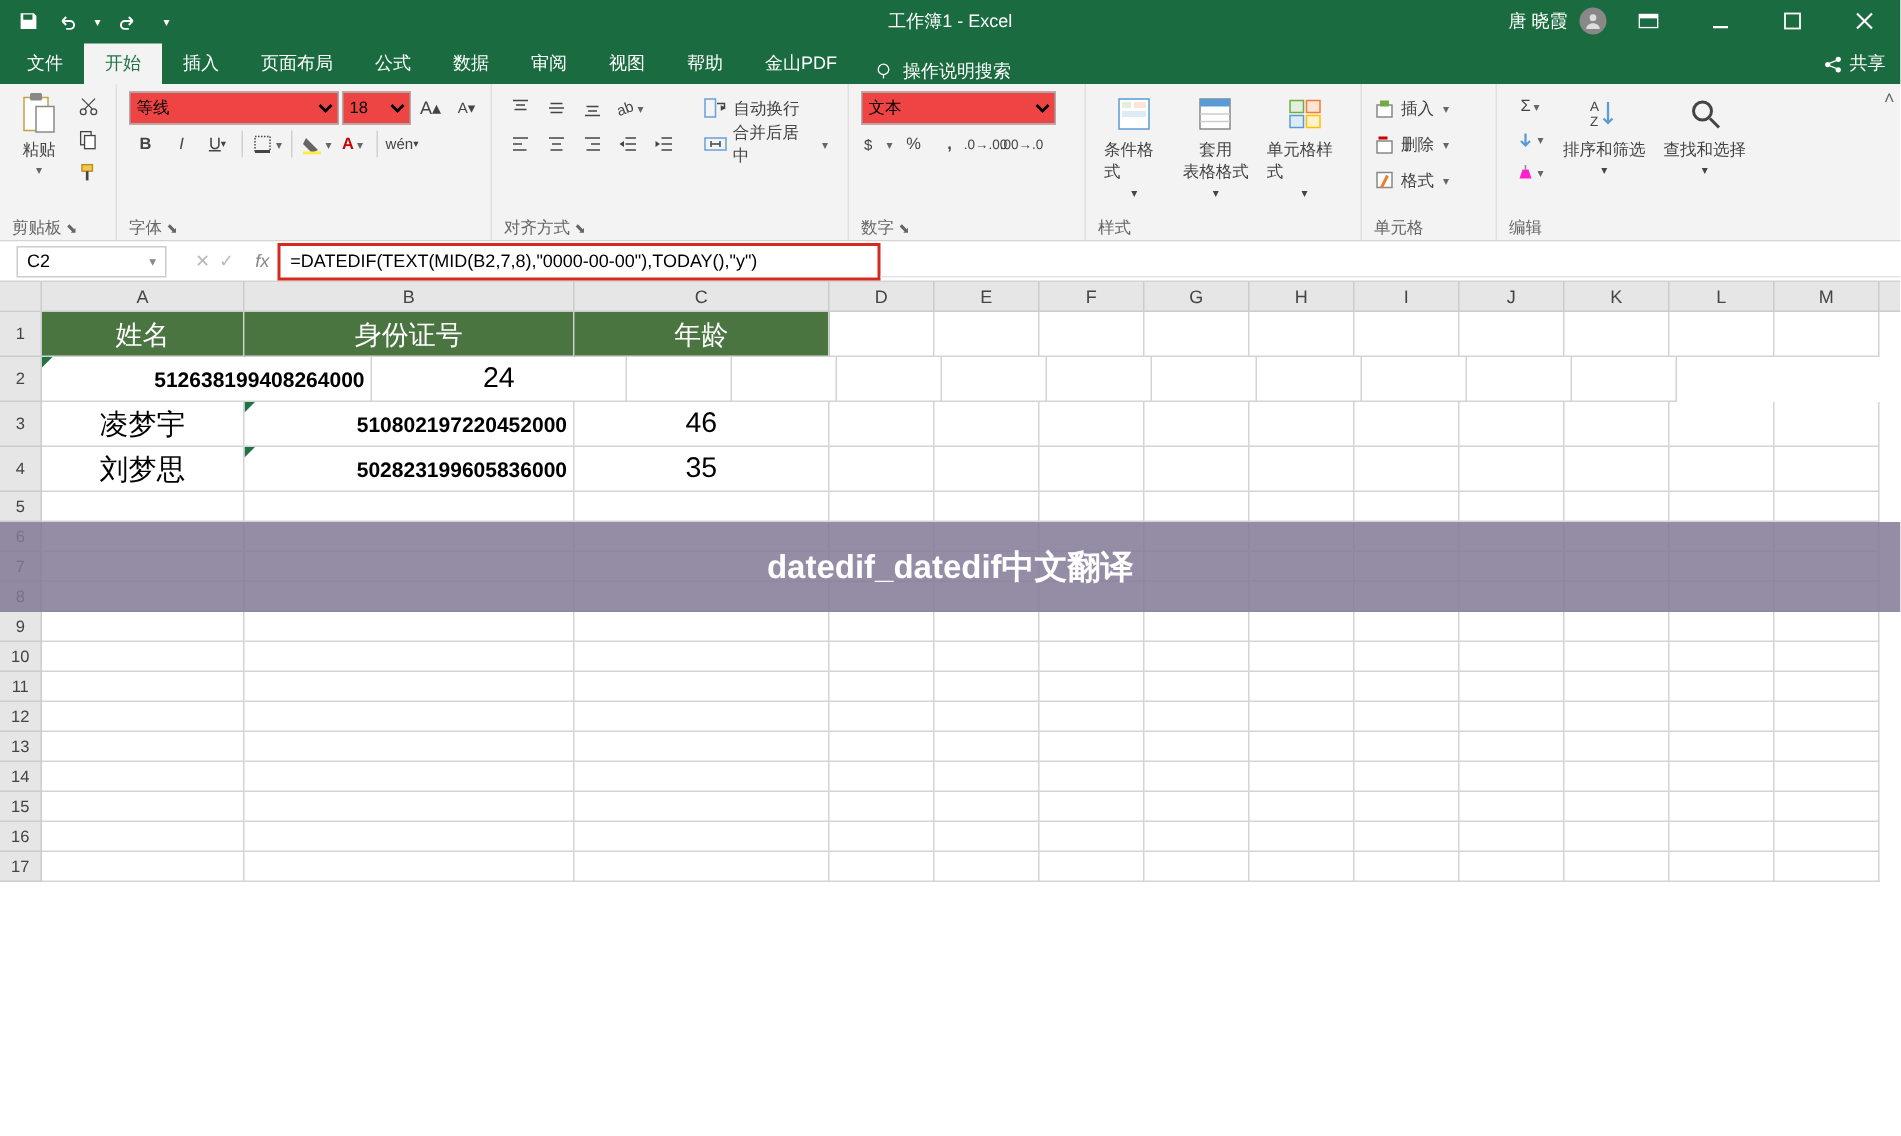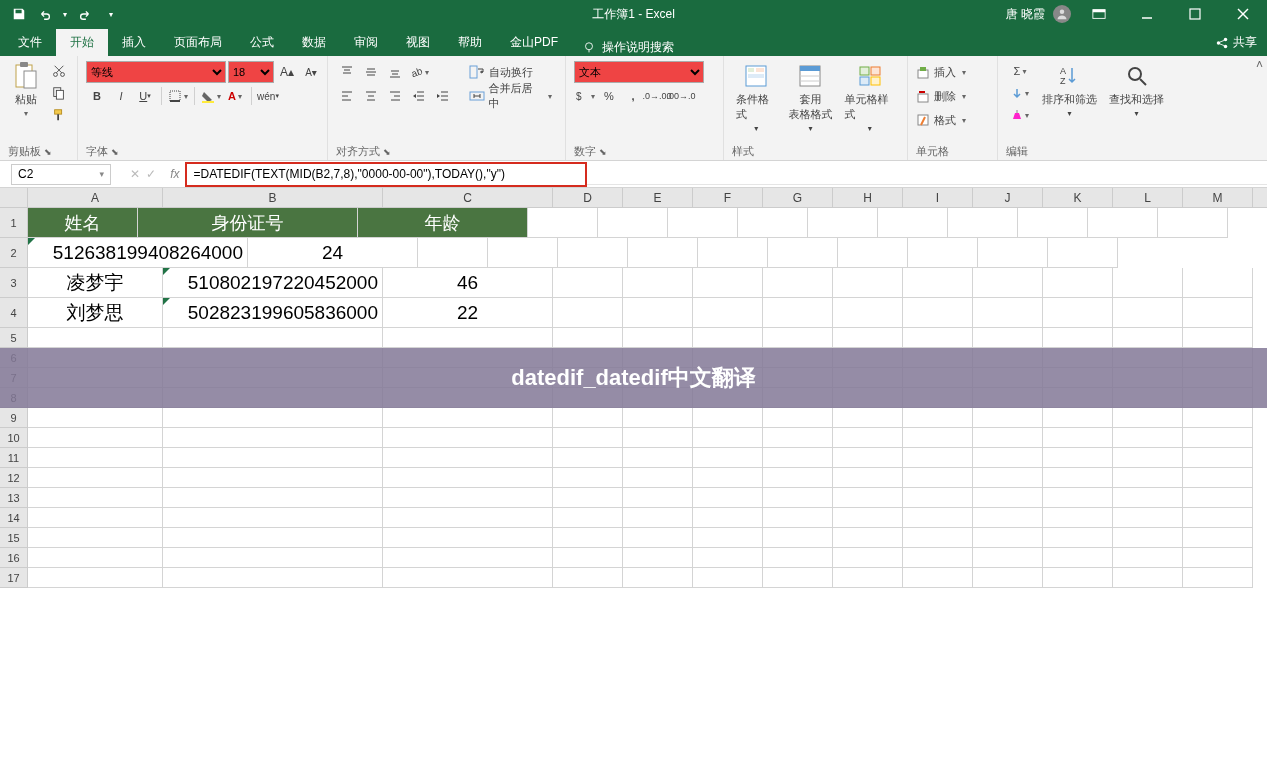--- a/index.html
+++ b/index.html
@@ -50,21 +50,21 @@
 .col-h { border-right: 1px solid #ccc; display: flex; align-items: center; justify-content: center; cursor: pointer; }
 
 
 .grid { position: relative; }
 .grid-row { display: flex; height: 20px; }
 .row-h { width: 28px; background: #e6e6e6; border-right: 1px solid #ccc; border-bottom: 1px solid #ccc; display: flex; align-items: center; justify-content: center; font-size: 11px; color: #444; cursor: pointer; }
 .cell { border-right: 1px solid #d4d4d4; border-bottom: 1px solid #d4d4d4; display: flex; align-items: center; padding: 0 4px; font-size: 15px; overflow: hidden; white-space: nowrap; }
 .data-row { height: 30px; }
 .header-cell { background: #4a7541; color: #fff; font-size: 18px; justify-content: center; font-weight: 400; }
 .data-cell-center { justify-content: center; font-size: 19px; }
-.data-cell-right { justify-content: flex-end; font-size: 19px; }
+.data-cell-right { justify-content: flex-end; font-size: 14px; font-weight: bold; }
 .green-triangle { position: relative; }
 .green-triangle::before { content: ""; position: absolute; top: 0; left: 0; border-top: 7px solid #217346; border-right: 7px solid transparent; }
 
 
 .overlay-banner { position: absolute; left: 0; right: 0; top: 348px; height: 60px; background: rgba(130,120,150,0.85); color: #fff; display: flex; align-items: center; justify-content: center; font-size: 22px; font-weight: bold; z-index: 100; }
 
 svg { display: block; }
 .collapse-ribbon { position:absolute; right:4px; top:58px; font-size:12px; color:#666; cursor:pointer; z-index:5;}
 </style>
 </head>
@@ -497,21 +497,21 @@
       <div class="col-h" style="width: 70px;">J</div>
       <div class="col-h" style="width: 70px;">K</div>
       <div class="col-h" style="width: 70px;">L</div>
       <div class="col-h" style="width: 70px;">M</div>
     </div>
 </div>
 
 <div class="grid" id="grid">
     <div class="grid-row data-row">
       <div class="row-h" style="height: 100%;">1</div>
-      <div class="cell header-cell" style="width: 110px;">姓名</div>
+      <div class="cell header-cell" style="width: 135px;">姓名</div>
       <div class="cell header-cell" style="width: 220px;">身份证号</div>
       <div class="cell header-cell" style="width: 170px;">年龄</div>
       <div class="cell" style="width: 70px;"></div>
       <div class="cell" style="width: 70px;"></div>
       <div class="cell" style="width: 70px;"></div>
       <div class="cell" style="width: 70px;"></div>
       <div class="cell" style="width: 70px;"></div>
       <div class="cell" style="width: 70px;"></div>
       <div class="cell" style="width: 70px;"></div>
       <div class="cell" style="width: 70px;"></div>
@@ -546,21 +546,21 @@
       <div class="cell" style="width: 70px;"></div>
       <div class="cell" style="width: 70px;"></div>
       <div class="cell" style="width: 70px;"></div>
       <div class="cell" style="width: 70px;"></div>
       <div class="cell" style="width: 70px;"></div>
     </div>
     <div class="grid-row data-row">
       <div class="row-h" style="height: 100%;">4</div>
       <div class="cell data-cell-center" style="width: 135px;">刘梦思</div>
       <div class="cell data-cell-right green-triangle" style="width: 220px;">502823199605836000</div>
-      <div class="cell data-cell-center" style="width: 170px;">22</div>
+      <div class="cell data-cell-center" style="width: 170px;">35</div>
       <div class="cell" style="width: 70px;"></div>
       <div class="cell" style="width: 70px;"></div>
       <div class="cell" style="width: 70px;"></div>
       <div class="cell" style="width: 70px;"></div>
       <div class="cell" style="width: 70px;"></div>
       <div class="cell" style="width: 70px;"></div>
       <div class="cell" style="width: 70px;"></div>
       <div class="cell" style="width: 70px;"></div>
       <div class="cell" style="width: 70px;"></div>
       <div class="cell" style="width: 70px;"></div>

